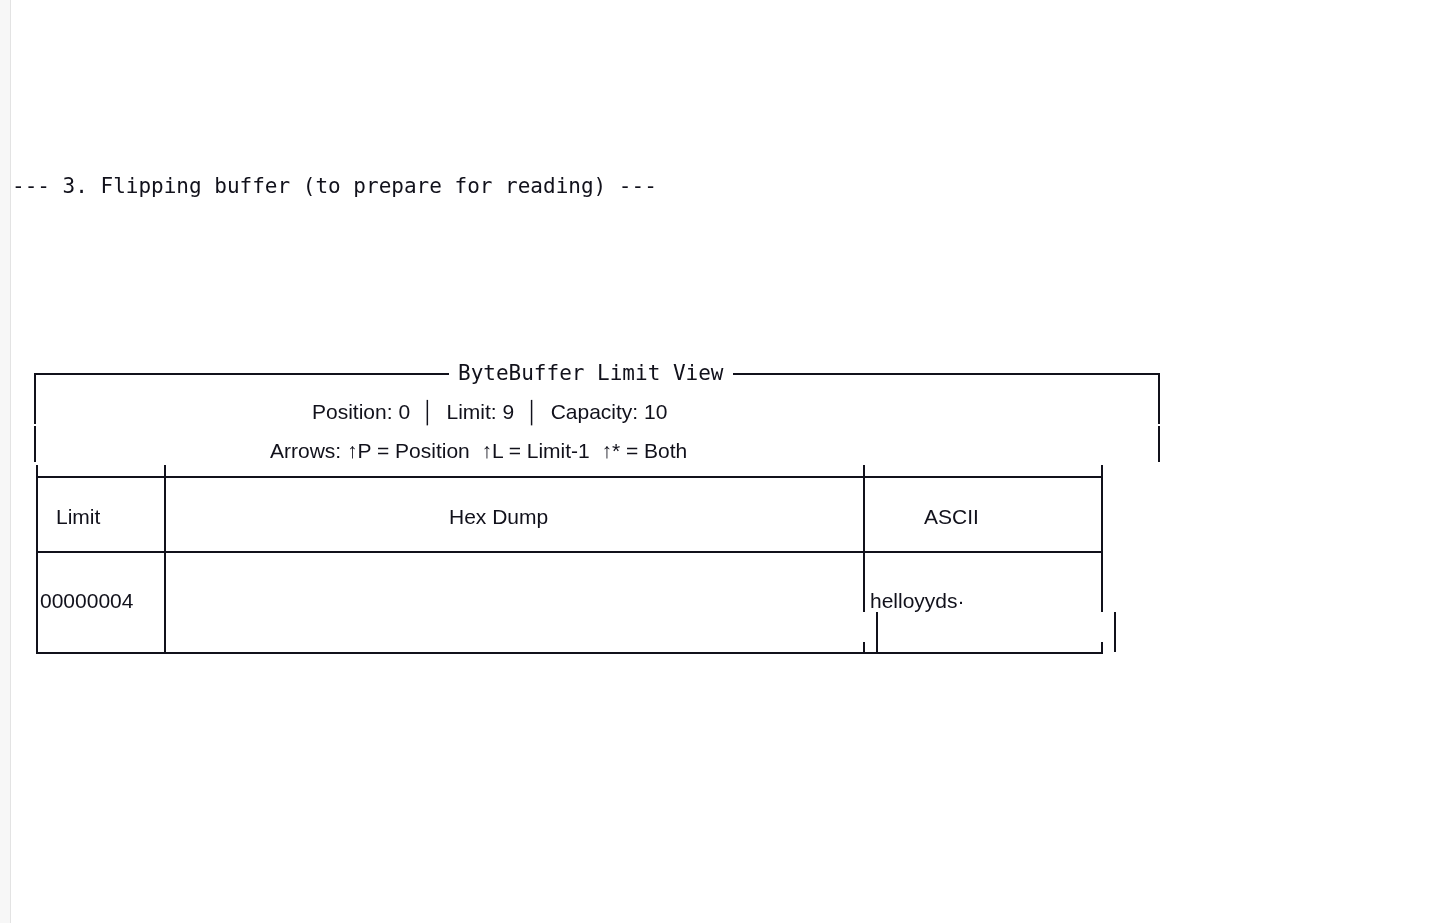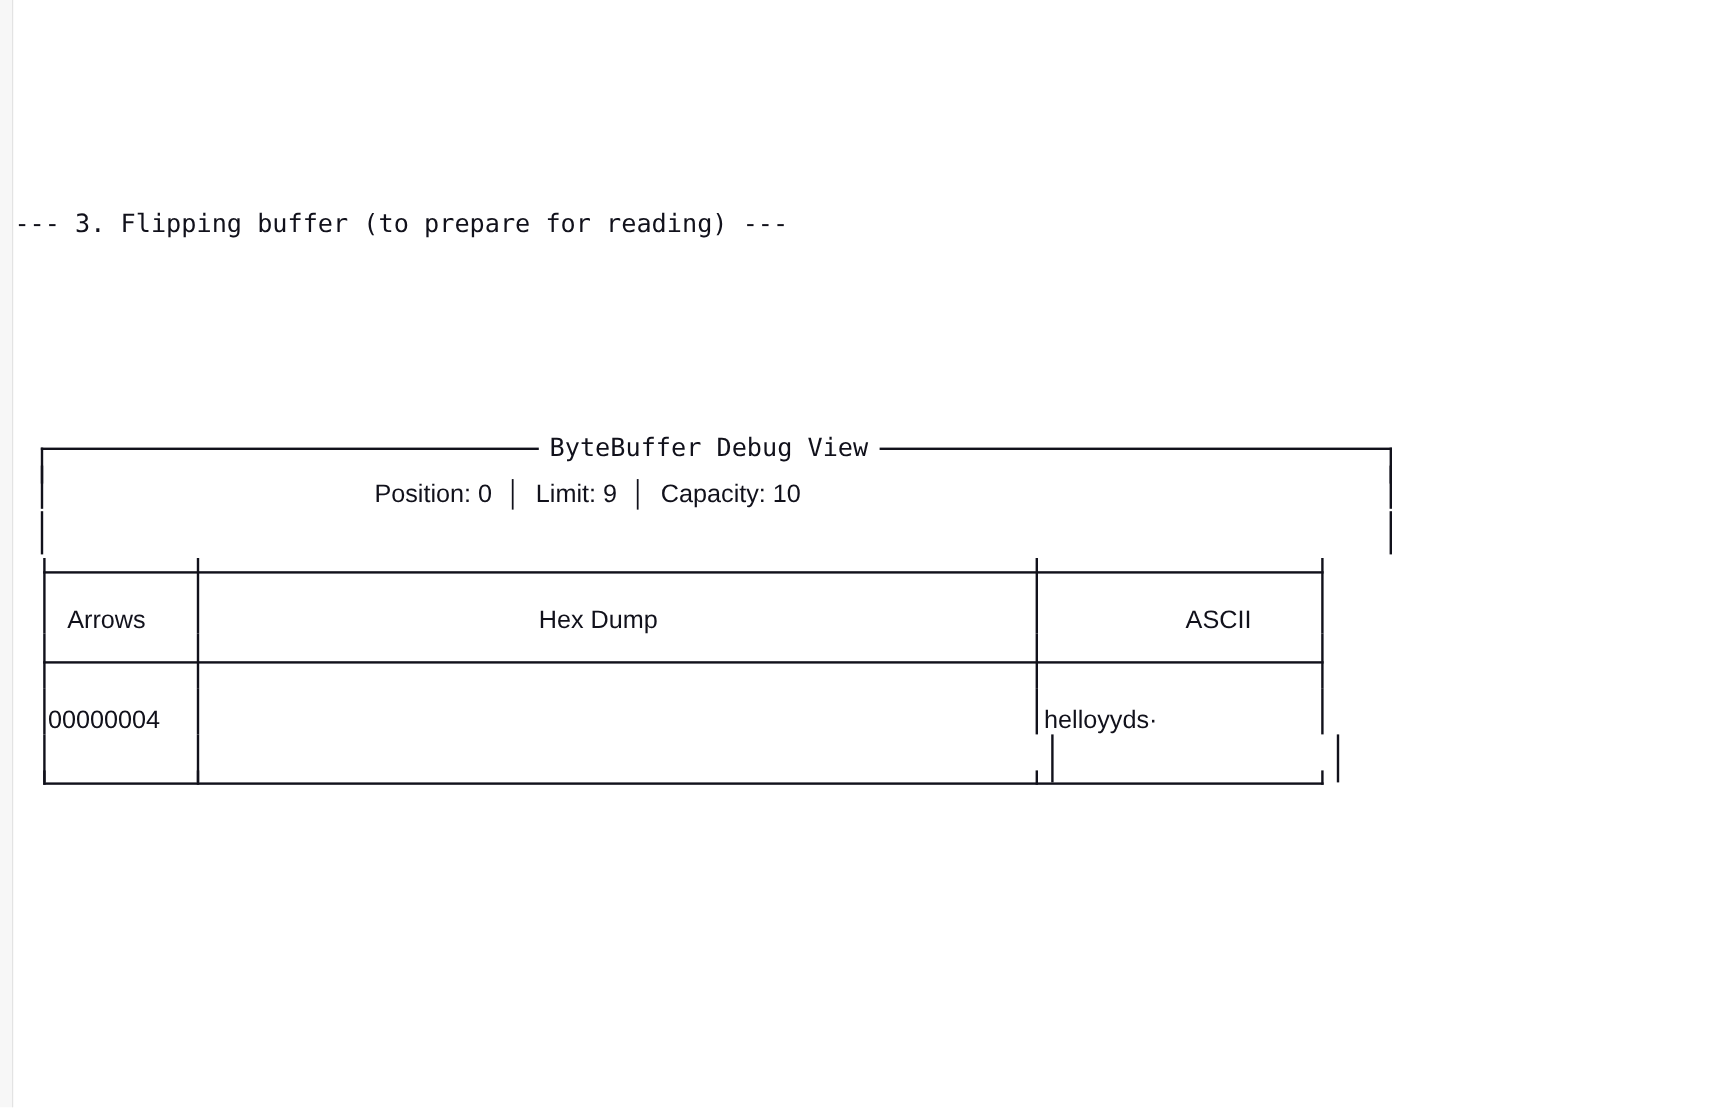--- a/index.html
+++ b/index.html
@@ -93,49 +93,50 @@
   <div id="term">
 
     
     <span class="sect">--- 3. Flipping buffer (to prepare for reading) ---</span>
 
     
     <div class="panel" style="height:321px;">
 
       
       <div class="rule h" style="left:22px; top:13px; width:1126px;"></div>
-      <span class="ptitle" style="left:437px; top:3px;">ByteBuffer Debug View</span>
+      <span class="ptitle" style="left:437px; top:3px;">ByteBuffer Limit View</span>
       <div class="rule v" style="left:22px; top:13px; height:30px;"></div>
       <div class="rule v" style="left:1146px; top:13px; height:30px;"></div>
 
       
       <div class="rule v" style="left:22px; top:28px; height:36px;"></div>
       <div class="rule v" style="left:1146px; top:28px; height:36px;"></div>
       <span class="txt" style="left:300px; top:41px;">Position: 0  │  Limit: 9  │  Capacity: 10</span>
 
       
       <div class="rule v" style="left:22px; top:66px; height:36px;"></div>
       <div class="rule v" style="left:1146px; top:66px; height:36px;"></div>
+      <span class="txt" style="left:258px; top:80px;">Arrows: ↑P = Position  ↑L = Limit-1  ↑* = Both</span>
 
       
       
       <div class="rule h" style="left:24px; top:116px; width:1067px;"></div>
       <div class="rule v" style="left:24px; top:105px; height:25px;"></div>
       <div class="rule v" style="left:152px; top:105px; height:25px;"></div>
       <div class="rule v" style="left:851px; top:105px; height:25px;"></div>
       <div class="rule v" style="left:1089px; top:105px; height:25px;"></div>
 
       
       <div class="rule v" style="left:24px; top:130px; height:38px;"></div>
       <div class="rule v" style="left:152px; top:130px; height:38px;"></div>
       <div class="rule v" style="left:851px; top:130px; height:38px;"></div>
       <div class="rule v" style="left:1089px; top:130px; height:38px;"></div>
-      <span class="txt" style="left:44px; top:146px;">Arrows</span>
+      <span class="txt" style="left:44px; top:146px;">Limit</span>
       <span class="txt" style="left:437px; top:146px;">Hex Dump</span>
-      <span class="txt" style="left:976px; top:146px;">ASCII</span>
+      <span class="txt" style="left:912px; top:146px;">ASCII</span>
 
       
       <div class="rule h" style="left:24px; top:191px; width:1067px;"></div>
       <div class="rule v" style="left:24px; top:168px; height:46px;"></div>
       <div class="rule v" style="left:152px; top:168px; height:46px;"></div>
       <div class="rule v" style="left:851px; top:168px; height:46px;"></div>
       <div class="rule v" style="left:1089px; top:168px; height:46px;"></div>
 
       
       <div class="rule v" style="left:24px; top:214px; height:38px;"></div>

